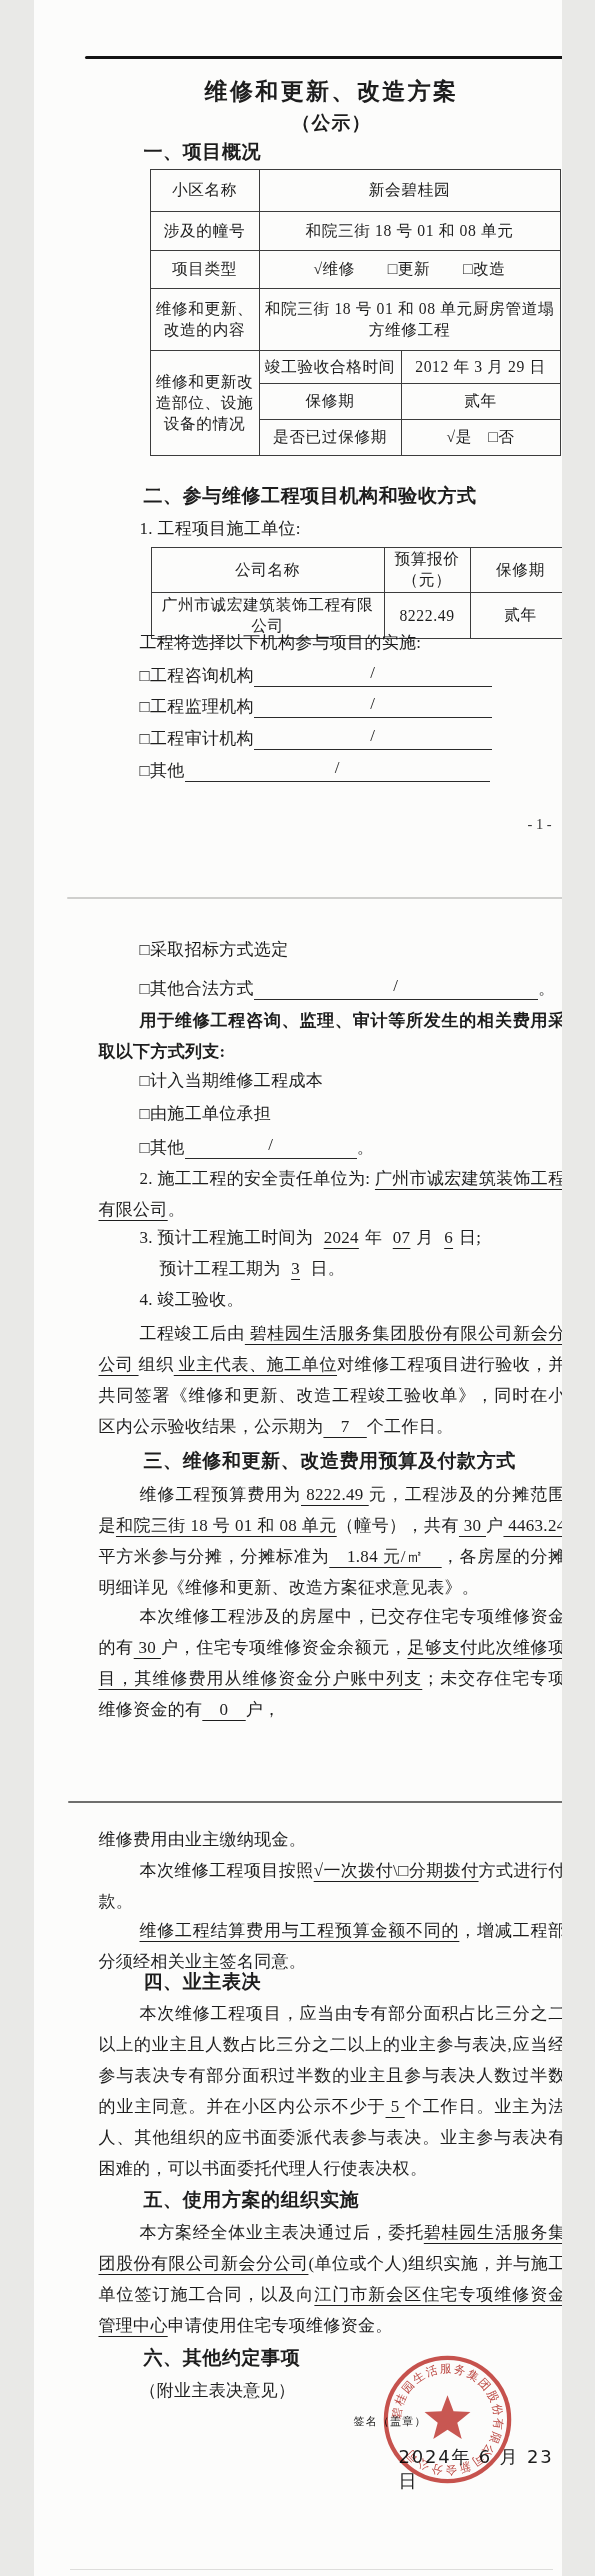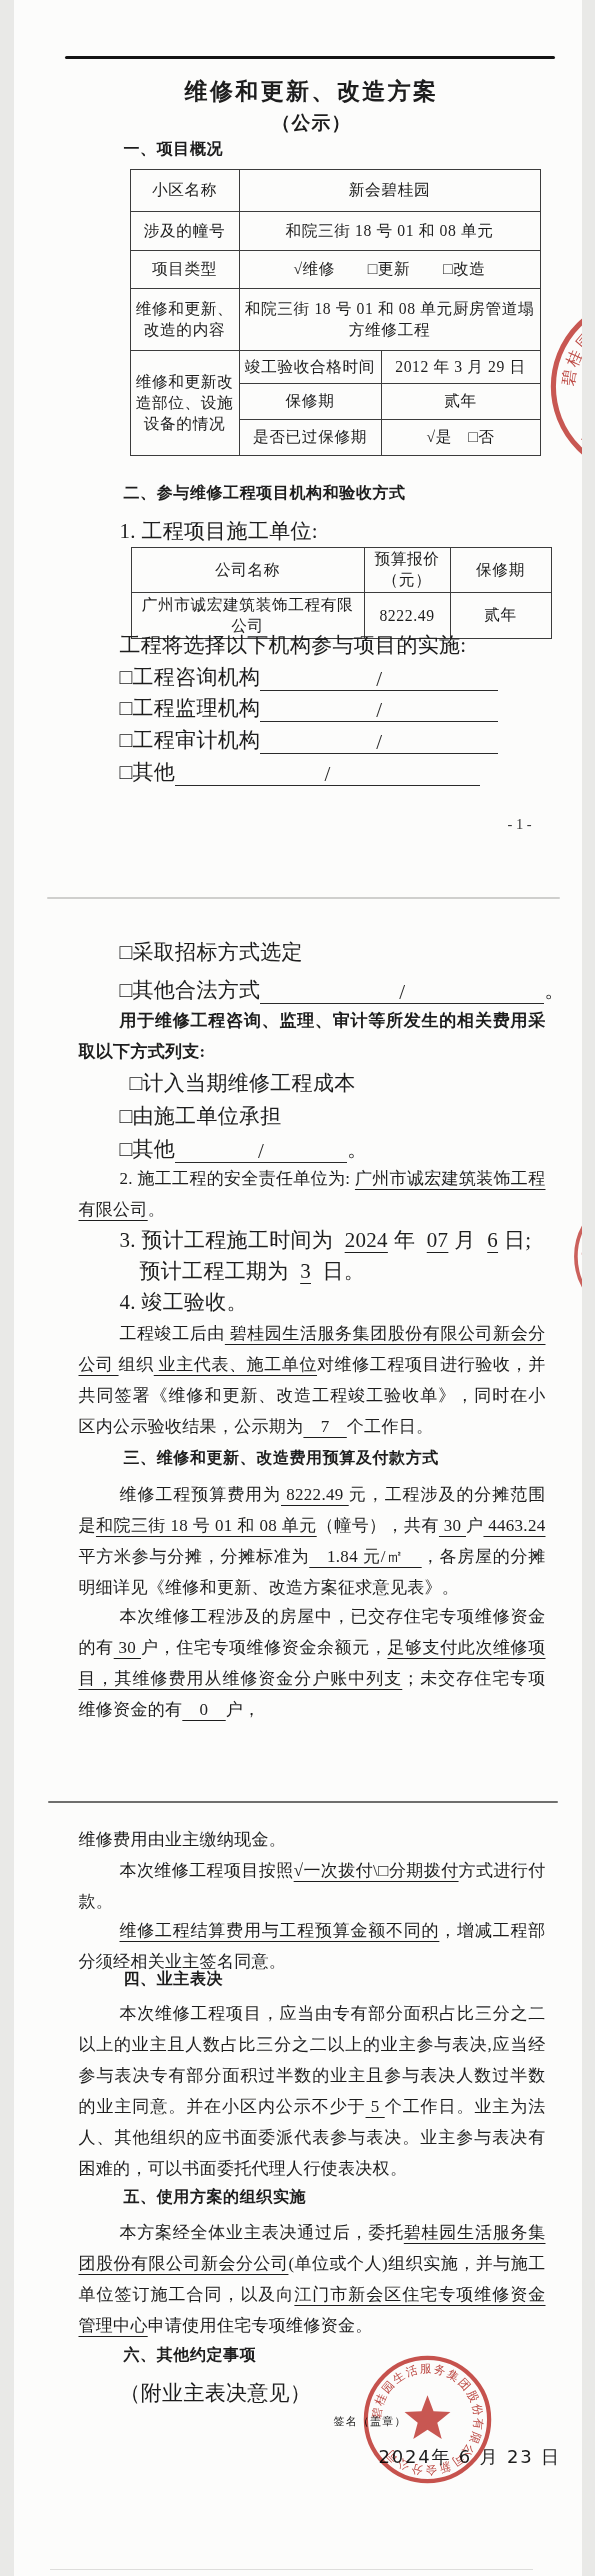--- a/index.html
+++ b/index.html
@@ -1,26 +1,26 @@
 <!DOCTYPE html>
 <html style="font-size:9.7px"><head>
 <meta charset="utf-8">
 <style>
   html,body{margin:0;padding:0;background:#e9e9e7;}
-  #page{position:relative;width:568px;height:2576px;margin:0 auto;background:#fcfcfb;
+  #page{position:relative;width:528px;height:2576px;margin:0 auto;background:#fcfcfb;
         overflow:hidden;font-family:"Liberation Serif", serif;color:#1d1d1d;}
   .abs{position:absolute;}
   .rule{position:absolute;background:#141414;}
   .title{width:596px;text-align:center;font-size:23px;font-weight:bold;letter-spacing:2.4px;}
   .subtitle{width:596px;text-align:center;font-size:18.7px;font-weight:bold;letter-spacing:1.2px;}
-  .h1{font-size:16px;font-weight:bold;letter-spacing:0.6px;}
+  .h1{font-size:19px;font-weight:bold;letter-spacing:0.6px;}
   .para{width:467px;left:65px;font-size:17px;line-height:31px;text-align:justify;
         text-indent:41px;letter-spacing:0.3px;}
   .noindent{text-indent:0;}
-  .line{font-size:21px;letter-spacing:0.3px;white-space:nowrap;}
+  .line{font-size:17px;letter-spacing:0.3px;white-space:nowrap;}
   .u{text-decoration:underline;text-decoration-thickness:0.9px;text-underline-offset:4.8px;}
   .uv{text-decoration:underline;text-decoration-thickness:0.9px;text-underline-offset:4.8px;padding:0 6px;}
   .blank{display:inline-block;border-bottom:1.2px solid #2a2a2a;text-align:center;
          height:23px;vertical-align:bottom;}
   table{border-collapse:collapse;position:absolute;table-layout:fixed;}
   td{border:1.2px solid #3c3c3c;text-align:center;vertical-align:middle;
      font-size:15.7px;padding:1.2px 3.6px;letter-spacing:0.6px;}
   .pagenum{font-size:14.5px;color:#333;}
   .sep1{position:absolute;left:33px;width:513px;height:1.8px;background:#cfcfcd;border-radius:1.2px;}
   .sep2{position:absolute;left:34px;width:510px;height:1.8px;background:#6f6f6d;border-radius:1.2px;}
@@ -123,21 +123,21 @@
 
   <div class="sep1" style="top:897px;"></div>
 
   <div class="abs line" style="left:106px;top:938px;">□采取招标方式选定</div>
   <div class="abs line" style="left:106px;top:976px;">
     <span>□其他合法方式</span><span class="blank" style="width:284px;">/</span><span>。</span>
   </div>
 
   <div class="abs para" style="top:1005px;font-weight:bold;">用于维修工程咨询、监理、审计等所发生的相关费用采取以下方式列支:</div>
 
-  <div class="abs line" style="left:116px;top:1069px;">□计入当期维修工程成本</div>
+  <div class="abs line" style="left:106px;top:1069px;">□计入当期维修工程成本</div>
   <div class="abs line" style="left:106px;top:1102px;">□由施工单位承担</div>
   <div class="abs line" style="left:106px;top:1135px;">
     <span>□其他</span><span class="blank" style="width:172px;">/</span><span>。</span>
   </div>
 
   <div class="abs para" style="top:1163px;">
     <span>2. 施工工程的安全责任单位为:</span>
     <span class="u">广州市诚宏建筑装饰工程有限公司</span><span>。</span>
   </div>
 

